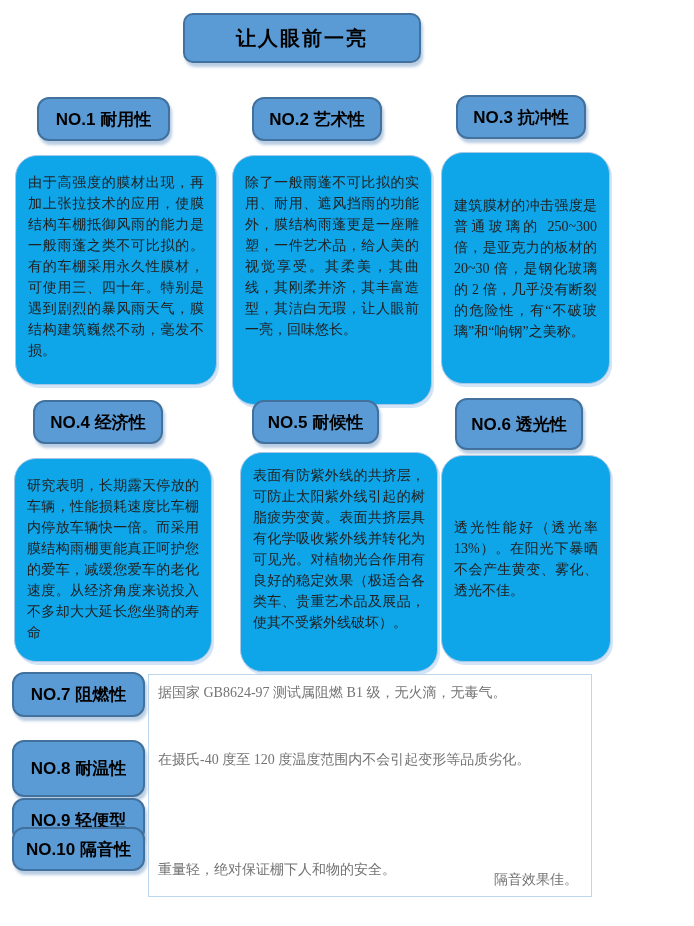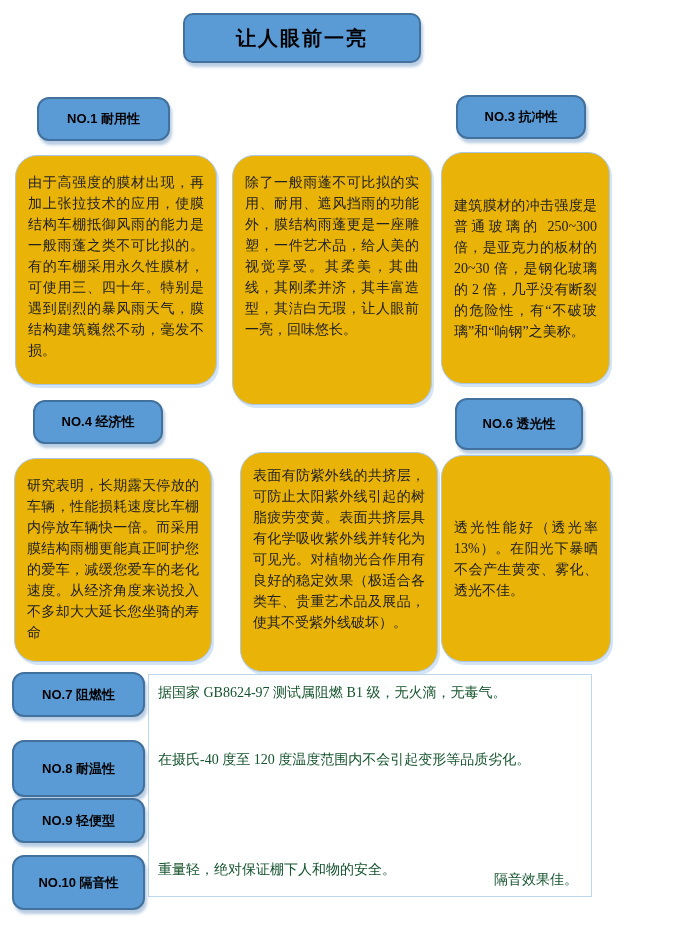--- a/index.html
+++ b/index.html
@@ -8,64 +8,66 @@
     font-family:"Liberation Serif", serif;overflow:hidden;
   }
   
   .bluebox{
     position:absolute;background:#5B9BD5;border:2px solid #41719C;border-radius:10px;
     display:flex;align-items:center;justify-content:center;box-sizing:border-box;
     font-family:"Liberation Sans", sans-serif;font-weight:bold;color:#000;
     box-shadow:2px 4px 3px rgba(137,170,207,0.6);
   }
   .titlebox{font-size:20px;border-radius:10px;letter-spacing:2px;}
-  .hdr{font-size:13px;border-radius:12px;}
+  .hdr{font-size:17px;border-radius:12px;}
   
   .cardbody{
-    position:absolute;background:#eab308;border:1px solid #A9C7E7;border-radius:22px;
+    position:absolute;background:#0ea5e9;border:1px solid #A9C7E7;border-radius:22px;
     box-sizing:border-box;padding:16px 12px;
     font-size:14px;line-height:21px;color:#212121;text-align:justify;
     box-shadow:2px 3px 0 rgba(205,225,245,0.9);
   }
   .vcenter{display:flex;align-items:center;}
   .vcenter .inner{width:100%;text-align:justify;}
   
   .panel{position:absolute;background:#fff;border:1px solid #BDD7EE;box-sizing:border-box;}
-  .rowtext{position:absolute;font-size:14px;color:#14532d;line-height:20px;}
+  .rowtext{position:absolute;font-size:14px;color:#737373;line-height:20px;}
 </style>
 </head>
 <body>
 
 <div class="page">
 
   <div class="bluebox titlebox" style="left:183px;top:13px;width:238px;height:50px;">让人眼前一亮</div>
 
   <div class="bluebox hdr" style="left:37px;top:97px;width:133px;height:44px;">NO.1 耐用性</div>
+  <div class="bluebox hdr" style="left:252px;top:97px;width:130px;height:44px;">NO.2 艺术性</div>
   <div class="bluebox hdr" style="left:456px;top:95px;width:130px;height:44px;">NO.3 抗冲性</div>
 
   <div class="cardbody" style="left:15px;top:155px;width:202px;height:230px;">由于高强度的膜材出现，再加上张拉技术的应用，使膜结构车棚抵御风雨的能力是一般雨蓬之类不可比拟的。有的车棚采用永久性膜材，可使用三、四十年。特别是遇到剧烈的暴风雨天气，膜结构建筑巍然不动，毫发不损。</div>
   <div class="cardbody" style="left:232px;top:155px;width:200px;height:250px;">除了一般雨蓬不可比拟的实用、耐用、遮风挡雨的功能外，膜结构雨蓬更是一座雕塑，一件艺术品，给人美的视觉享受。其柔美，其曲线，其刚柔并济，其丰富造型，其洁白无瑕，让人眼前一亮，回味悠长。</div>
   <div class="cardbody vcenter" style="left:441px;top:152px;width:169px;height:232px;">
     <div class="inner">建筑膜材的冲击强度是普通玻璃的 250~300 倍，是亚克力的板材的 20~30 倍，是钢化玻璃的 2 倍，几乎没有断裂的危险性，有“不破玻璃”和“响钢”之美称。</div>
   </div>
 
   <div class="bluebox hdr" style="left:33px;top:400px;width:130px;height:44px;">NO.4 经济性</div>
+  <div class="bluebox hdr" style="left:252px;top:400px;width:127px;height:44px;">NO.5 耐候性</div>
   <div class="bluebox hdr" style="left:455px;top:398px;width:128px;height:52px;">NO.6 透光性</div>
 
   <div class="cardbody" style="left:14px;top:458px;width:198px;height:204px;">研究表明，长期露天停放的车辆，性能损耗速度比车棚内停放车辆快一倍。而采用膜结构雨棚更能真正呵护您的爱车，减缓您爱车的老化速度。从经济角度来说投入不多却大大延长您坐骑的寿命</div>
   <div class="cardbody" style="left:240px;top:452px;width:198px;height:220px;padding-top:12px;">表面有防紫外线的共挤层，可防止太阳紫外线引起的树脂疲劳变黄。表面共挤层具有化学吸收紫外线并转化为可见光。对植物光合作用有良好的稳定效果（极适合各类车、贵重艺术品及展品，使其不受紫外线破坏）。</div>
   <div class="cardbody vcenter" style="left:441px;top:455px;width:170px;height:207px;">
     <div class="inner">透光性能好（透光率 13%）。在阳光下暴晒不会产生黄变、雾化、透光不佳。</div>
   </div>
 
   <div class="panel" style="left:148px;top:674px;width:444px;height:223px;"></div>
 
   <div class="bluebox hdr" style="left:12px;top:672px;width:133px;height:45px;">NO.7 阻燃性</div>
   <div class="bluebox hdr" style="left:12px;top:740px;width:133px;height:57px;">NO.8 耐温性</div>
   <div class="bluebox hdr" style="left:12px;top:798px;width:133px;height:45px;">NO.9 轻便型</div>
-  <div class="bluebox hdr" style="left:12px;top:855px;width:133px;height:55px;">NO.10 隔音性</div>
+  <div class="bluebox hdr" style="left:12px;top:827px;width:133px;height:44px;">NO.10 隔音性</div>
 
   <div class="rowtext" style="left:158px;top:683px;width:420px;">据国家 GB8624-97 测试属阻燃 B1 级，无火滴，无毒气。</div>
   <div class="rowtext" style="left:158px;top:750px;width:420px;">在摄氏-40 度至 120 度温度范围内不会引起变形等品质劣化。</div>
   <div class="rowtext" style="left:158px;top:812px;width:420px;margin-top:48px;">重量轻，绝对保证棚下人和物的安全。</div>
   <div class="rowtext" style="left:158px;top:870px;width:420px;text-align:right;">隔音效果佳。</div>
 
 </div>
 
 </body></html>

